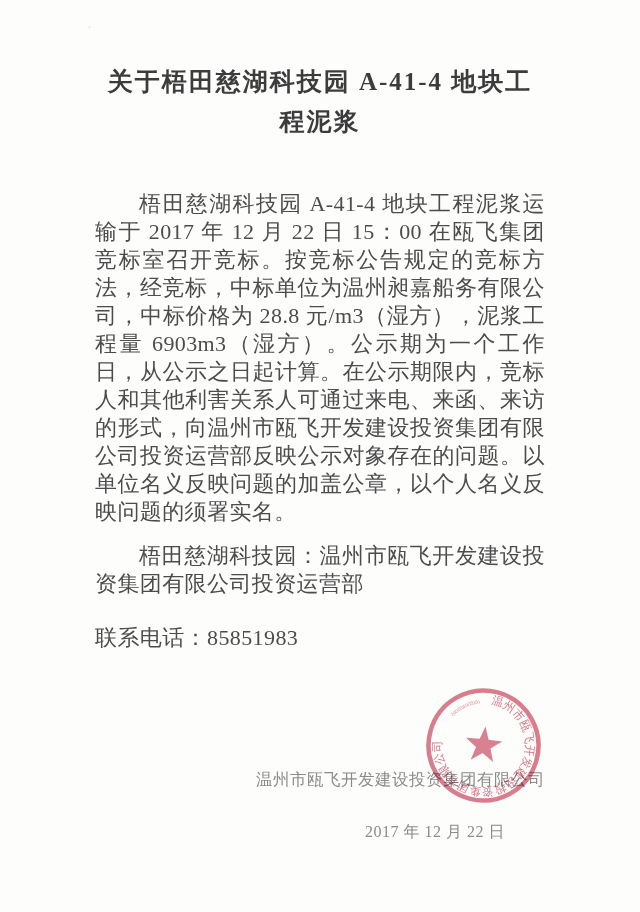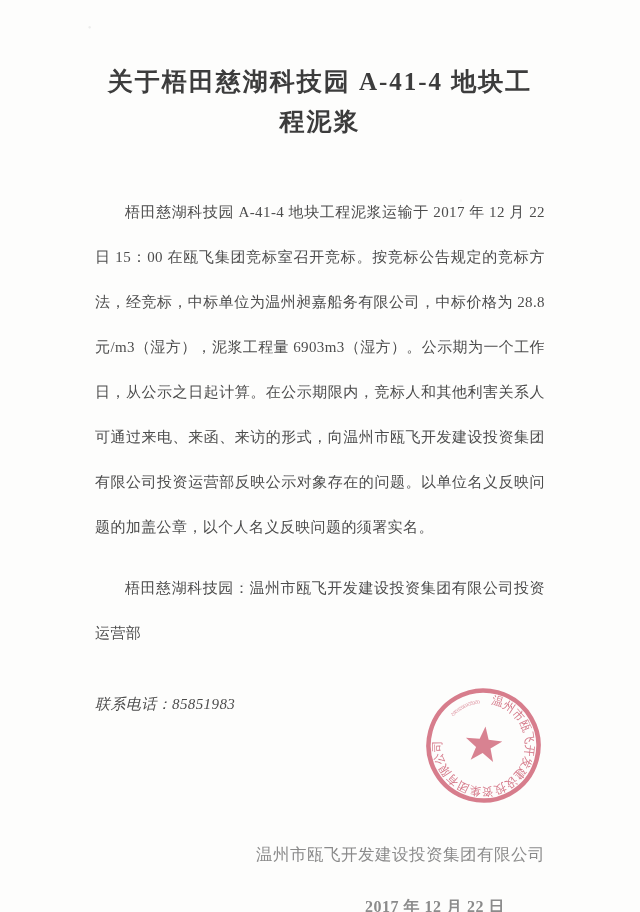--- a/index.html
+++ b/index.html
@@ -24,47 +24,46 @@
     margin:0;
     text-align:center;
     font-size:25px;
     line-height:40px;
     font-weight:700;
     letter-spacing:2px;
     color:#3c3c3c;
   }
   .para{
     margin:0;
-    font-size:15px;
-    line-height:45px;
+    font-size:22px;
+    line-height:28px;
     text-align:justify;
     text-indent:2em;
     letter-spacing:.4px;
     color:#4c4c4c;
   }
   .body-para{margin-top:48px;}
   .complaint-para{margin-top:16px;}
-  .phone-line{margin-top:26px;text-indent:0;font-style:italic;}
+  .phone-line{margin-top:26px;text-indent:0;}
   .sig-company{
     margin-top:112px;
     font-size:16.5px;
     line-height:31.5px;
     letter-spacing:.5px;
     text-align:right;
     color:#8b8b8b;
   }
   .sig-date{
     margin-top:20px;
     font-size:16px;
     line-height:31.5px;
     letter-spacing:.5px;
     text-align:right;
     padding-right:40px;
     color:#8b8b8b;
-    font-weight:bold;
   }
   .seal{
     position:absolute;
     left:423px;top:685px;
     width:121px;height:121px;
     mix-blend-mode:multiply;
     opacity:.88;
   }
   .seal text{
     font-family:"Liberation Serif","DejaVu Serif",serif;

